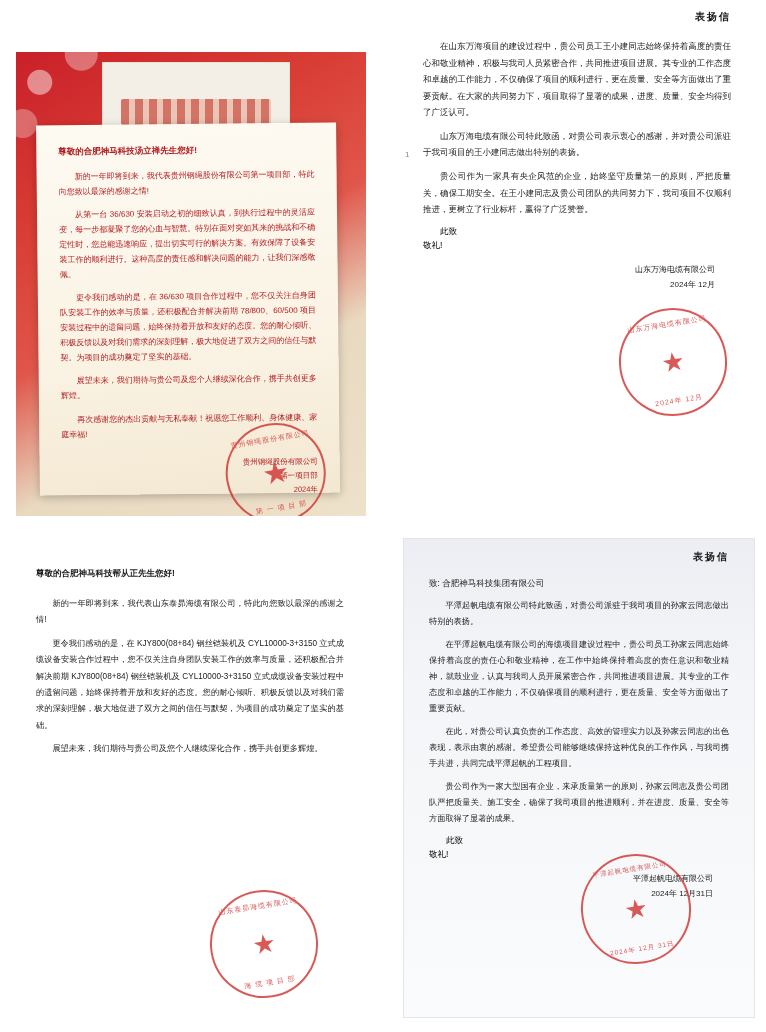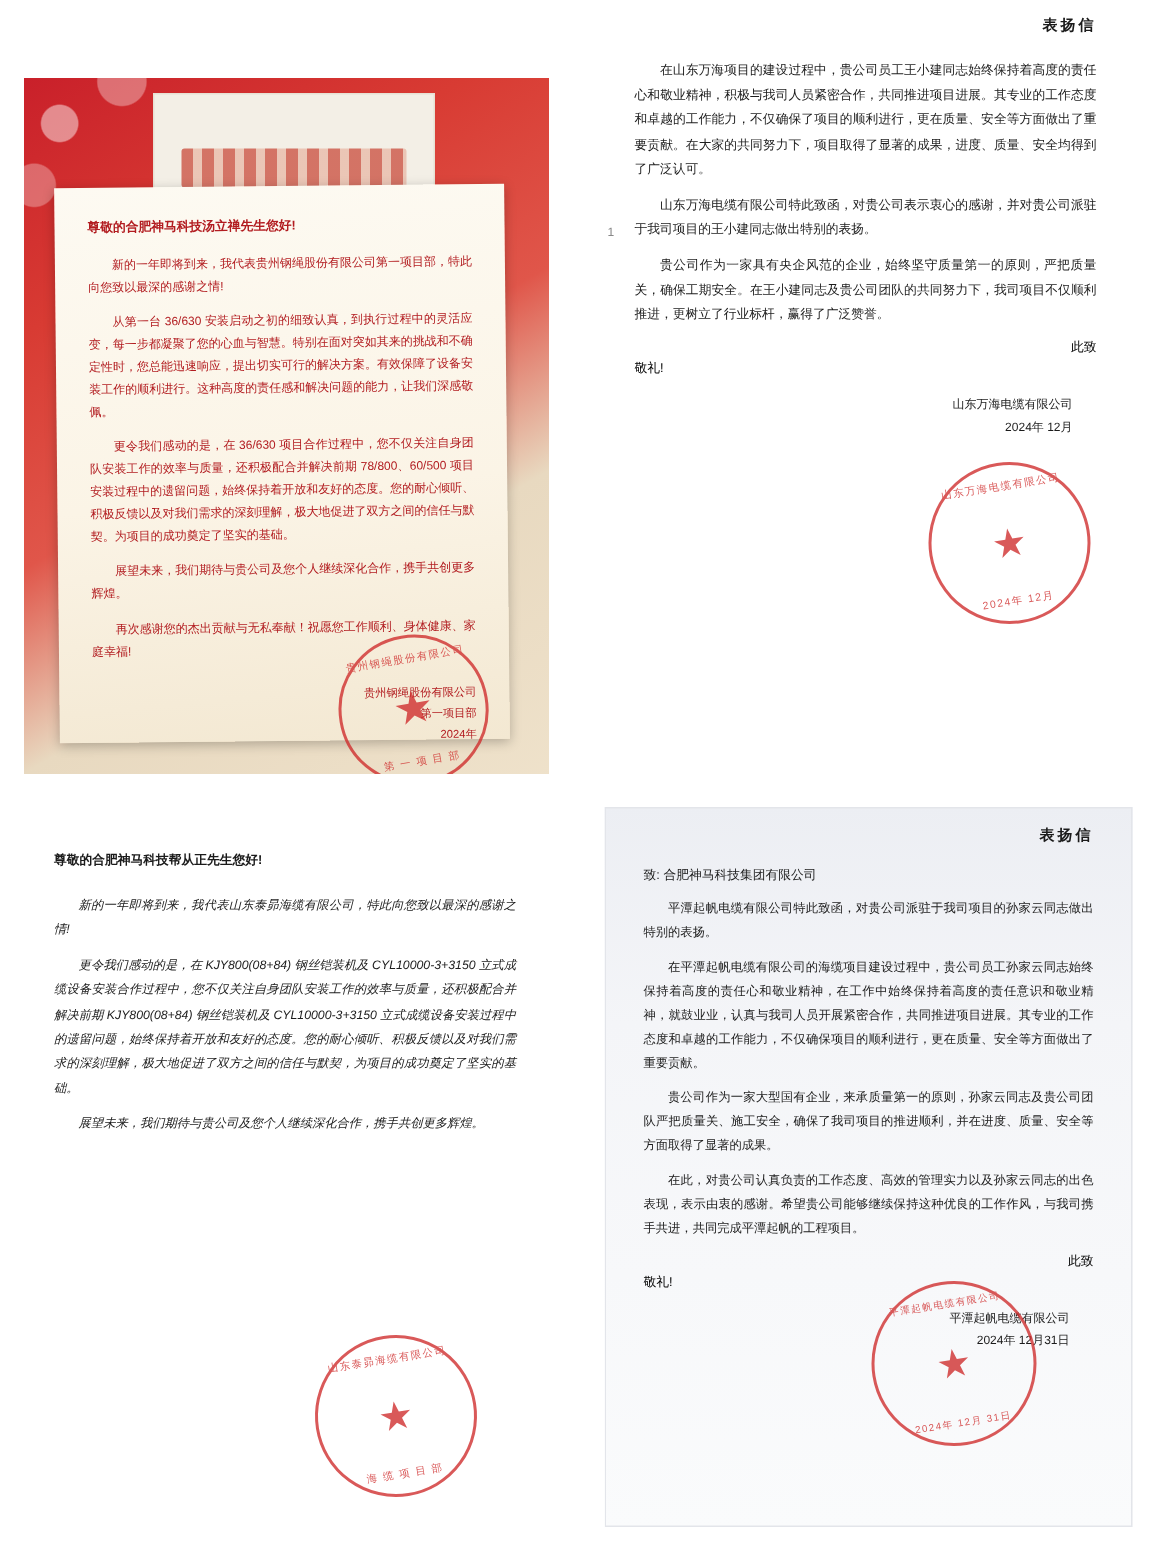--- a/index.html
+++ b/index.html
@@ -162,21 +162,20 @@
     line-height: 1.95;
     color: #1b1b1b;
     margin: 0 0 7px 0;
     text-align: justify;
     text-indent: 2em;
   }
   .doc .closing {
     text-indent: 2em;
     font-size: 8.5px;
     margin: 8px 0 2px 0;
-    text-align: right;
   }
   .doc .closing2 {
     text-indent: 0;
     font-size: 8.5px;
     margin: 0 0 6px 0;
   }
   .doc .signblock {
     margin-top: 10px;
     text-align: right;
     font-size: 8px;
@@ -200,21 +199,20 @@
   }
   .doc3 .head {
     font-size: 8.5px;
     color: #1b1b1b;
     margin-bottom: 16px;
     font-weight: 600;
   }
   .doc3 p {
     font-size: 8.2px;
     line-height: 2.0;
-    font-style: italic;
   }
   .stamp3 { left: 196px; bottom: 22px; width: 104px; height: 104px; }
 
   
   .doc4 {
     left: 20px; top: 22px; width: 352px; height: 480px;
     background: linear-gradient(180deg,#eceef3 0%, #f4f5f8 30%, #fafbfc 100%);
     padding: 12px 26px 0 26px;
     box-shadow: 0 0 0 1px #e3e5ea inset;
   }
@@ -293,22 +291,22 @@
 
   <div class="cell">
     <div class="scan doc doc4">
       <div class="doc-title">表扬信</div>
       <div class="doc-to">
         <span>致:</span>
         <span>合肥神马科技集团有限公司</span>
       </div>
       <p>平潭起帆电缆有限公司特此致函，对贵公司派驻于我司项目的孙家云同志做出特别的表扬。</p>
       <p>在平潭起帆电缆有限公司的海缆项目建设过程中，贵公司员工孙家云同志始终保持着高度的责任心和敬业精神，在工作中始终保持着高度的责任意识和敬业精神，就鼓业业，认真与我司人员开展紧密合作，共同推进项目进展。其专业的工作态度和卓越的工作能力，不仅确保项目的顺利进行，更在质量、安全等方面做出了重要贡献。</p>
+      <p>在此，对贵公司认真负责的工作态度、高效的管理实力以及孙家云同志的出色表现，表示由衷的感谢。希望贵公司能够继续保持这种优良的工作作风，与我司携手共进，共同完成平潭起帆的工程项目。</p>
       <p>贵公司作为一家大型国有企业，来承质量第一的原则，孙家云同志及贵公司团队严把质量关、施工安全，确保了我司项目的推进顺利，并在进度、质量、安全等方面取得了显著的成果。</p>
-      <p>在此，对贵公司认真负责的工作态度、高效的管理实力以及孙家云同志的出色表现，表示由衷的感谢。希望贵公司能够继续保持这种优良的工作作风，与我司携手共进，共同完成平潭起帆的工程项目。</p>
       <div class="closing">此致</div>
       <div class="closing2">敬礼!</div>
       <div class="signblock">
         <div>平潭起帆电缆有限公司</div>
         <div>2024年 12月31日</div>
       </div>
       <div class="stamp stamp4">
         <div class="arc-top">平潭起帆电缆有限公司</div>
         <div class="star">★</div>
         <div class="arc-bottom">2024年 12月 31日</div>

